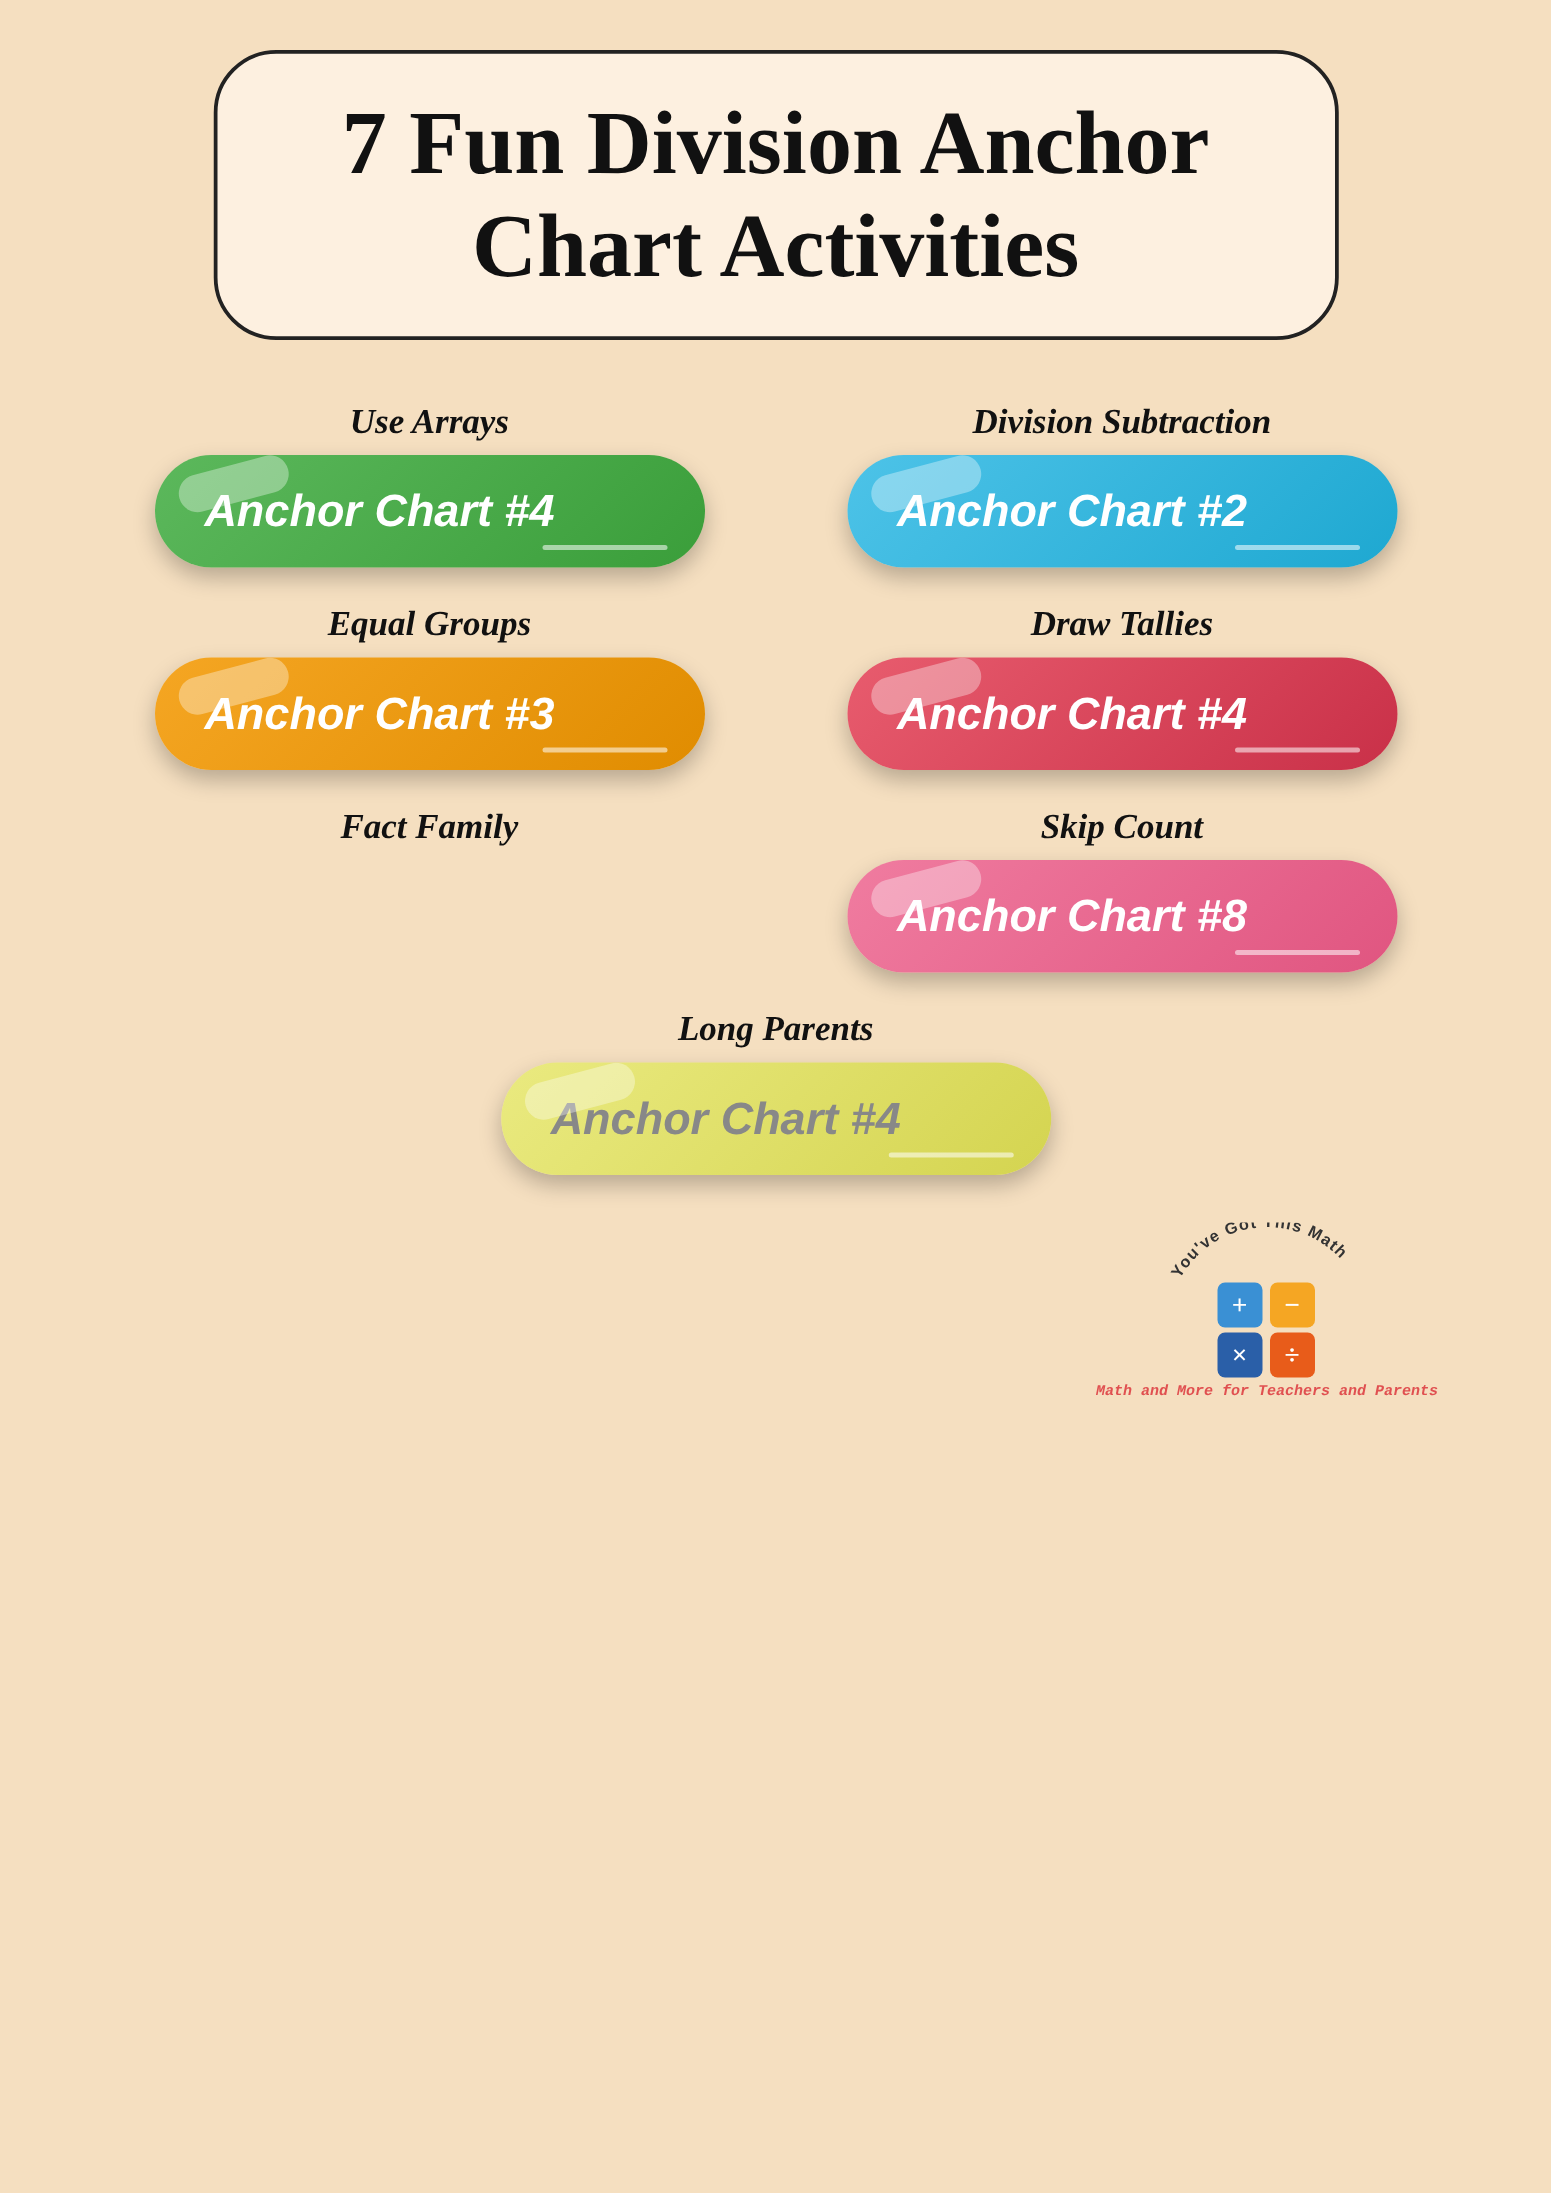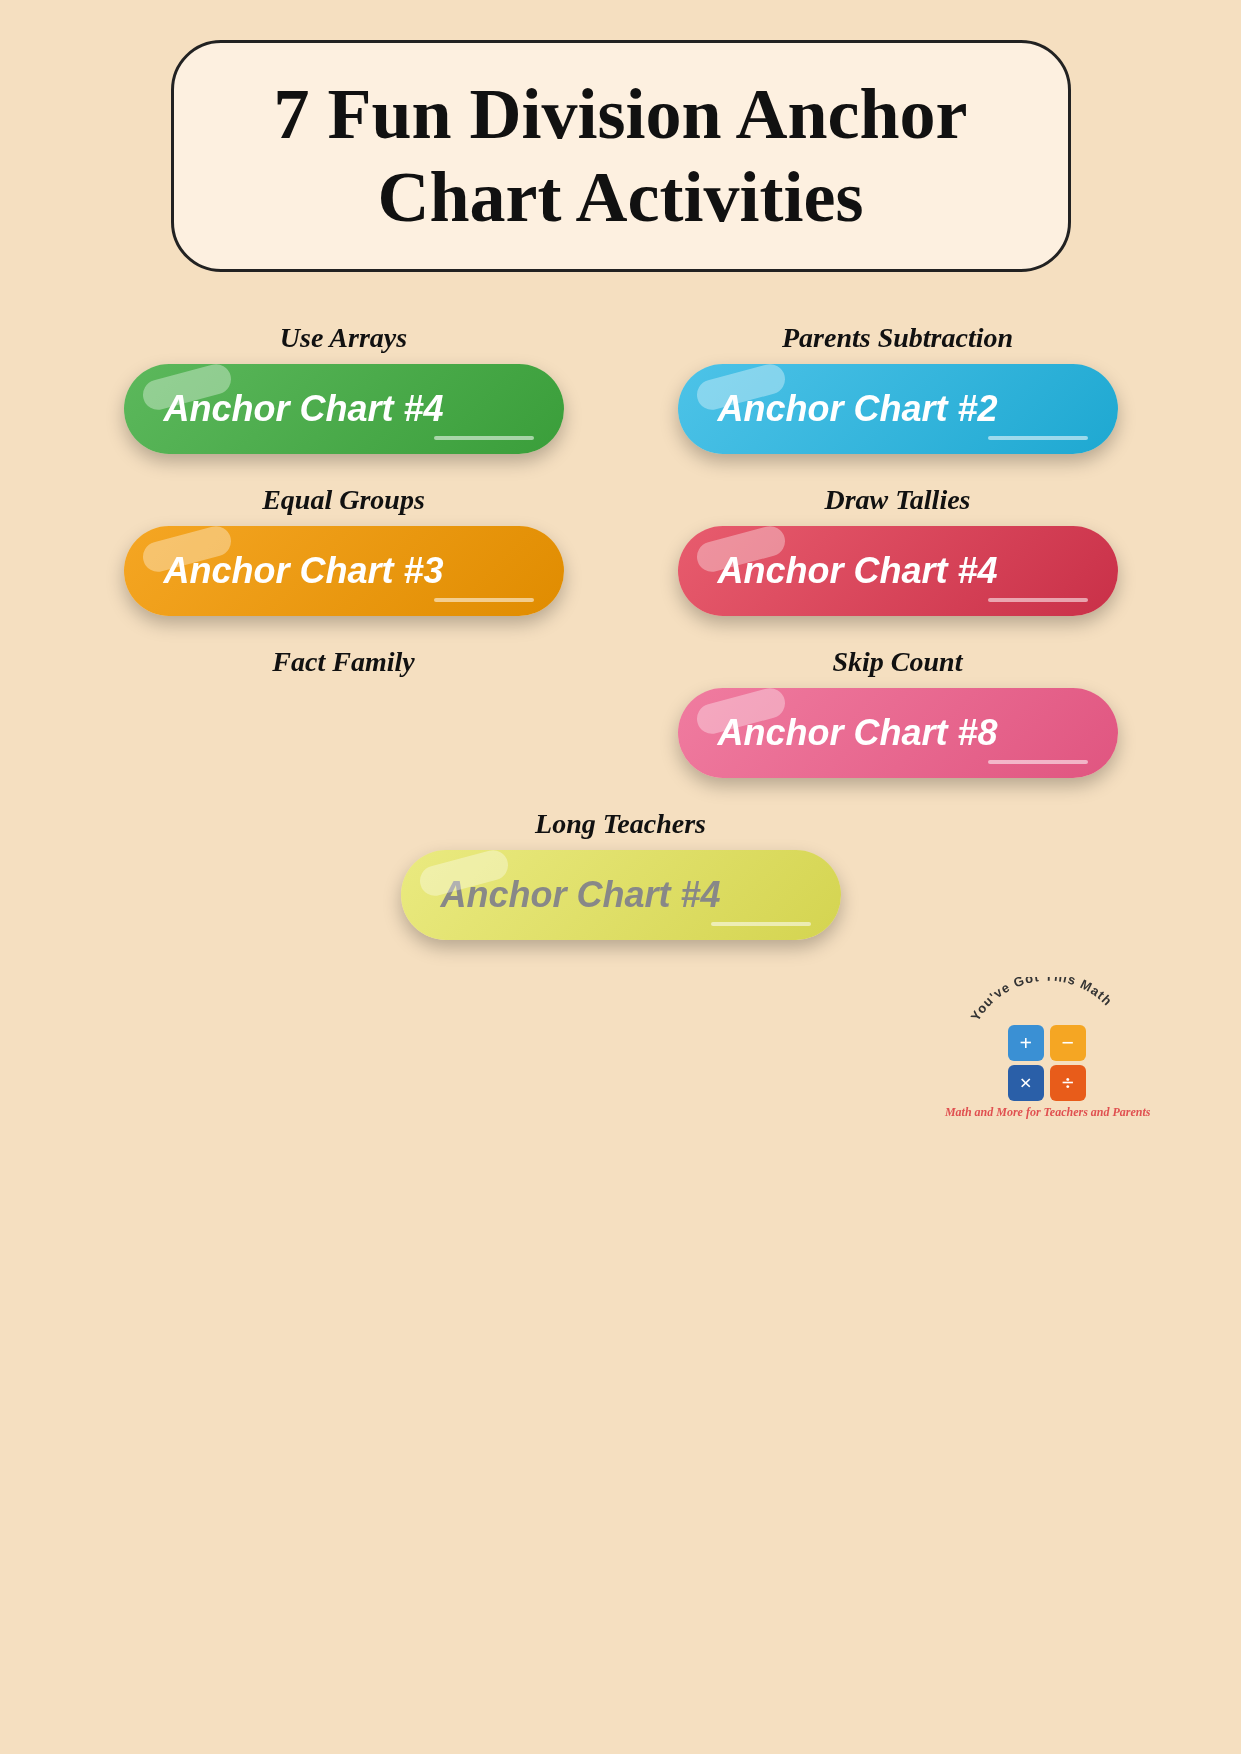--- a/index.html
+++ b/index.html
@@ -159,20 +159,21 @@
     .logo-darkblue { background-color: #2a5fa8; }
     .logo-red { background-color: #e85c1a; }
 
     .logo-tagline {
       font-size: 12px;
       color: #e05050;
       font-style: italic;
       font-weight: 600;
       margin-top: 4px;
       text-align: center;
+      font-family: Liberation Mono, monospace;
     }
 
     .logo-wrap {
       display: flex;
       flex-direction: column;
       align-items: center;
     }
   </style>
 </head>
 <body>
@@ -182,21 +183,21 @@
 </div>
 
 <div class="grid">
 
   <div class="chart-item">
     <span class="chart-label">Use Arrays</span>
     <button class="pill-btn green">Anchor Chart #4</button>
   </div>
 
   <div class="chart-item">
-    <span class="chart-label">Parents Subtraction</span>
+    <span class="chart-label">Division Subtraction</span>
     <button class="pill-btn blue">Anchor Chart #2</button>
   </div>
 
   <div class="chart-item">
     <span class="chart-label">Equal Groups</span>
     <button class="pill-btn orange">Anchor Chart #3</button>
   </div>
 
   <div class="chart-item">
     <span class="chart-label">Draw Tallies</span>
@@ -208,21 +209,21 @@
   </div>
 
   <div class="chart-item">
     <span class="chart-label">Skip Count</span>
     <button class="pill-btn pink">Anchor Chart #8</button>
   </div>
 
 </div>
 
 <div class="center-item">
-  <span class="chart-label">Long Teachers</span>
+  <span class="chart-label">Long Parents</span>
   <button class="pill-btn yellow" style="color:#888;">Anchor Chart #4</button>
 </div>
 
 <div class="logo-area">
   <div class="logo-container">
     <div class="logo-wrap">
 
       <svg width="160" height="48" viewBox="0 0 160 48">
         <defs>
           <path id="arc" d="M 10,45 A 80,80 0 0,1 150,45"></path>

